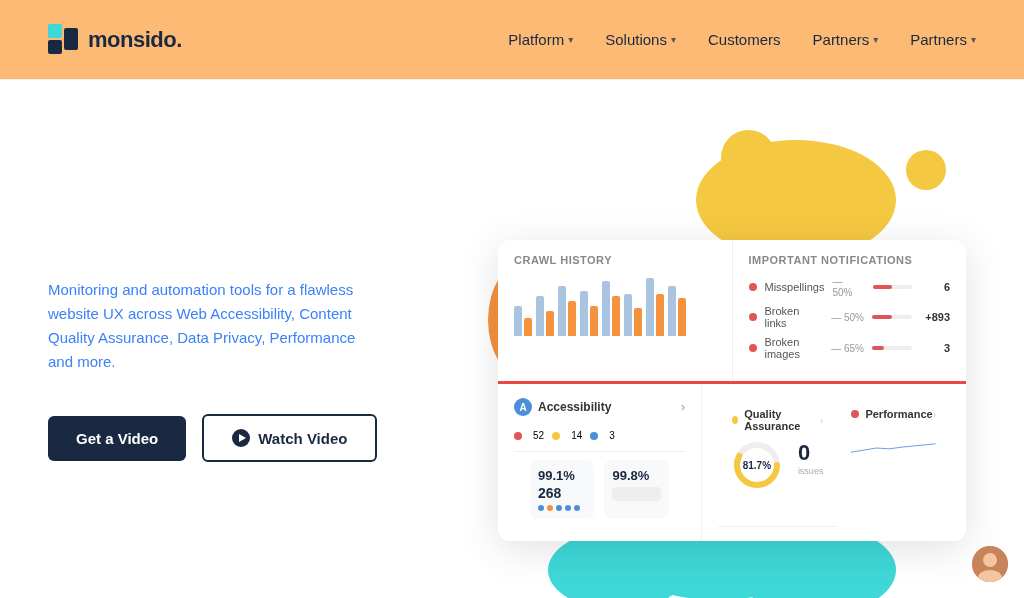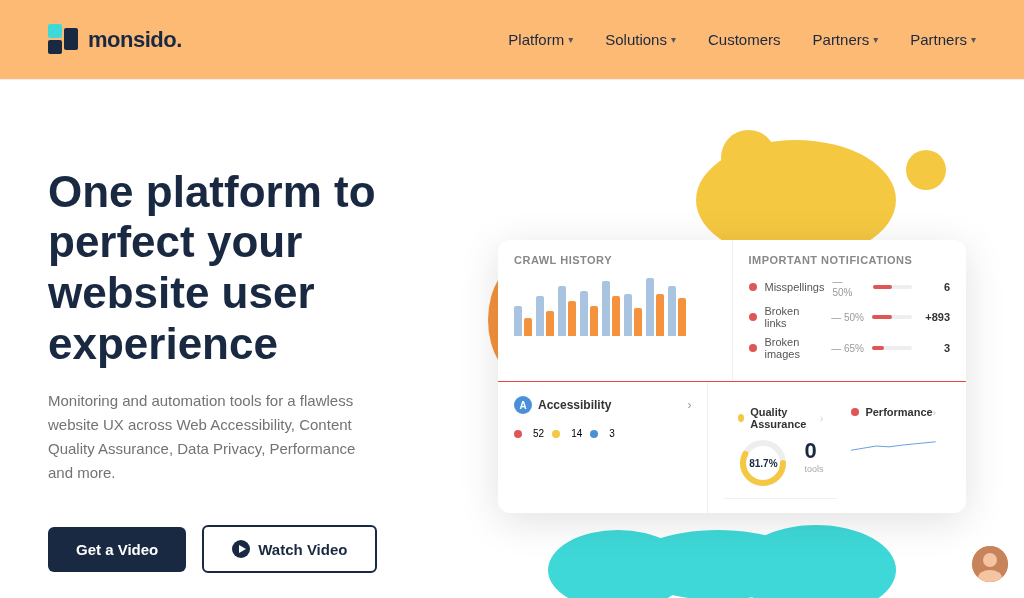--- a/index.html
+++ b/index.html
@@ -76,21 +76,21 @@
     }
     .hero-title {
       font-size: 44px;
       font-weight: 800;
       color: #1a2942;
       line-height: 1.15;
       margin-bottom: 20px;
     }
     .hero-subtitle {
       font-size: 15px;
-      color: #737373;
+      color: #3b82f6;
       line-height: 1.6;
       margin-bottom: 40px;
       max-width: 320px;
     }
     .hero-buttons {
       display: flex;
       gap: 16px;
       align-items: center;
     }
     .btn-demo {
@@ -225,21 +225,21 @@
       background: #fff;
       border-radius: 12px;
       box-shadow: 0 8px 40px rgba(0,0,0,0.12);
       padding: 0;
       z-index: 2;
       overflow: hidden;
     }
 
     .card-header {
       display: flex;
-      border-bottom: 1px solid #ef4444;
+      border-bottom: 3px solid #ef4444;
     }
     .card-left, .card-right {
       padding: 14px 16px;
     }
     .card-left {
       flex: 1;
       border-right: 1px solid #f0f0f0;
     }
     .card-right {
       flex: 1;
@@ -505,21 +505,20 @@
       <a href="#">
         <span>Partners</span>
         <span class="nav-chevron">▾</span>
       </a>
     </li>
   </ul>
 </nav>
 
 <section class="hero">
   <div class="hero-left">
-    <h1 class="hero-title">One platform to perfect your website user experience</h1>
     <p class="hero-subtitle">Monitoring and automation tools for a flawless website UX across Web Accessibility, Content Quality Assurance, Data Privacy, Performance and more.</p>
     <div class="hero-buttons">
       <a href="#" class="btn-demo">Get a Video</a>
       <a href="#" class="btn-video">
         <span class="play-icon">
           <span class="play-triangle"></span>
         </span>
         <span>Watch Video</span>
       </a>
     </div>
@@ -631,20 +630,37 @@
                   <span>14</span>
                 </span>
                 <span class="badge">
                   <span class="badge-dot badge-blue"></span>
                   <span>3</span>
                 </span>
               </div>
             </div>
           </div>
 
+          <div class="mini-cards">
+            <div class="mini-card">
+              <div class="mini-pct">99.1%</div>
+              <div class="mini-num">268</div>
+              <div class="mini-dots">
+                <div class="mini-dot" style="background:#4A90D9"></div>
+                <div class="mini-dot" style="background:#F5923E"></div>
+                <div class="mini-dot" style="background:#4A90D9"></div>
+                <div class="mini-dot" style="background:#4A90D9"></div>
+                <div class="mini-dot" style="background:#4A90D9"></div>
+              </div>
+            </div>
+            <div class="mini-card">
+              <div class="mini-pct">99.8%</div>
+              <div style="height:14px;background:#eee;border-radius:4px;margin-top:4px;"></div>
+            </div>
+          </div>
         </div>
 
         <div class="card-lower-right right-panels">
           <div class="right-panel">
             <div class="panel-header">
               <div class="panel-title-wrap">
                 <span class="panel-dot" style="background:#F5C842"></span>
                 <span class="panel-title">Quality Assurance</span>
               </div>
               <span class="panel-chevron">›</span>
@@ -652,21 +668,21 @@
             <div class="panel-metrics">
               <div class="panel-donut">
                 <svg width="50" height="50" viewBox="0 0 50 50">
                   <circle cx="25" cy="25" r="20" fill="none" stroke="#eee" stroke-width="6"></circle>
                   <circle cx="25" cy="25" r="20" fill="none" stroke="#F5C842" stroke-width="6" stroke-dasharray="103 126" stroke-dashoffset="31" stroke-linecap="round"></circle>
                 </svg>
                 <div class="panel-donut-text">81.7%</div>
               </div>
               <div>
                 <div class="panel-num">0</div>
-                <div class="panel-num-label">tools</div>
+                <div class="panel-num-label">issues</div>
               </div>
             </div>
           </div>
 
           <div class="right-panel">
             <div class="panel-header">
               <div class="panel-title-wrap">
                 <span class="panel-dot" style="background:#e05555"></span>
                 <span class="panel-title">Performance</span>
               </div>

